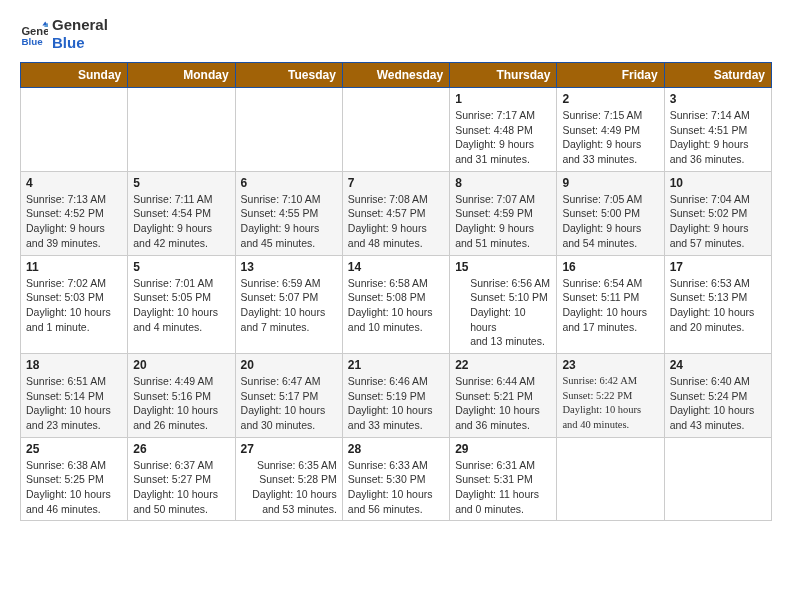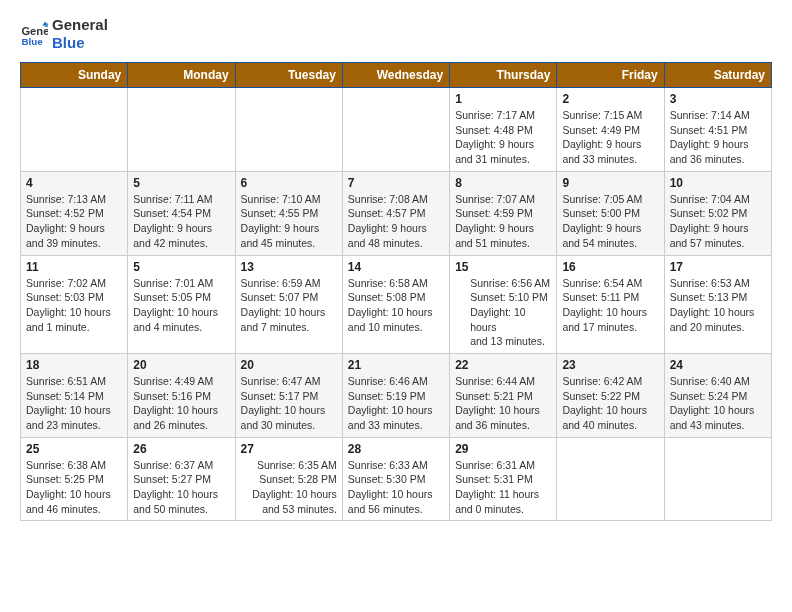--- a/index.html
+++ b/index.html
@@ -270,21 +270,21 @@
         </td>
         <td>
           <div class="day-number">22</div>
           <div class="day-info" style="white-space: pre-line;">Sunrise: 6:44 AM
 Sunset: 5:21 PM
 Daylight: 10 hours
 and 36 minutes.</div>
         </td>
         <td>
           <div class="day-number">23</div>
-          <div class="day-info" style="white-space: pre-line;">Sunrise: 6:42 AM
+          <div class="day-info" style="white-space: pre-line; font-family: Liberation Serif, serif;">Sunrise: 6:42 AM
 Sunset: 5:22 PM
 Daylight: 10 hours
 and 40 minutes.</div>
         </td>
         <td>
           <div class="day-number">24</div>
           <div class="day-info" style="white-space: pre-line;">Sunrise: 6:40 AM
 Sunset: 5:24 PM
 Daylight: 10 hours
 and 43 minutes.</div>

